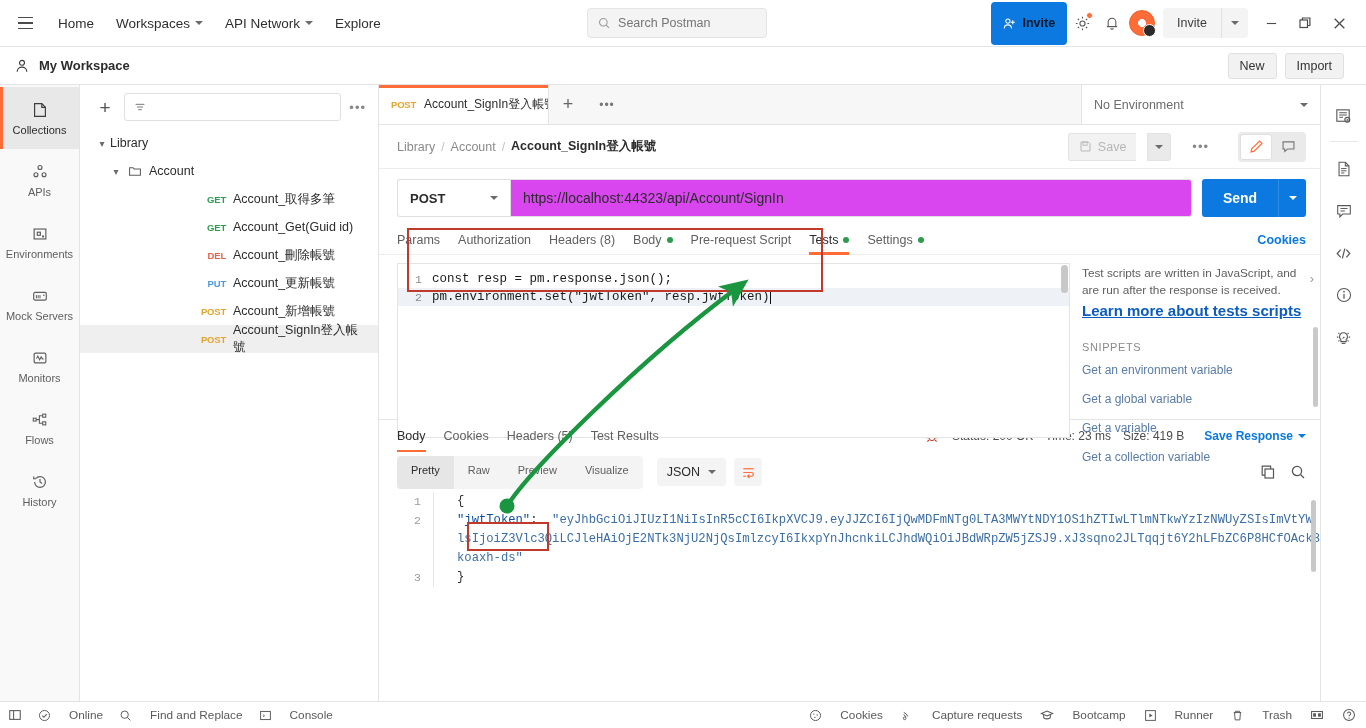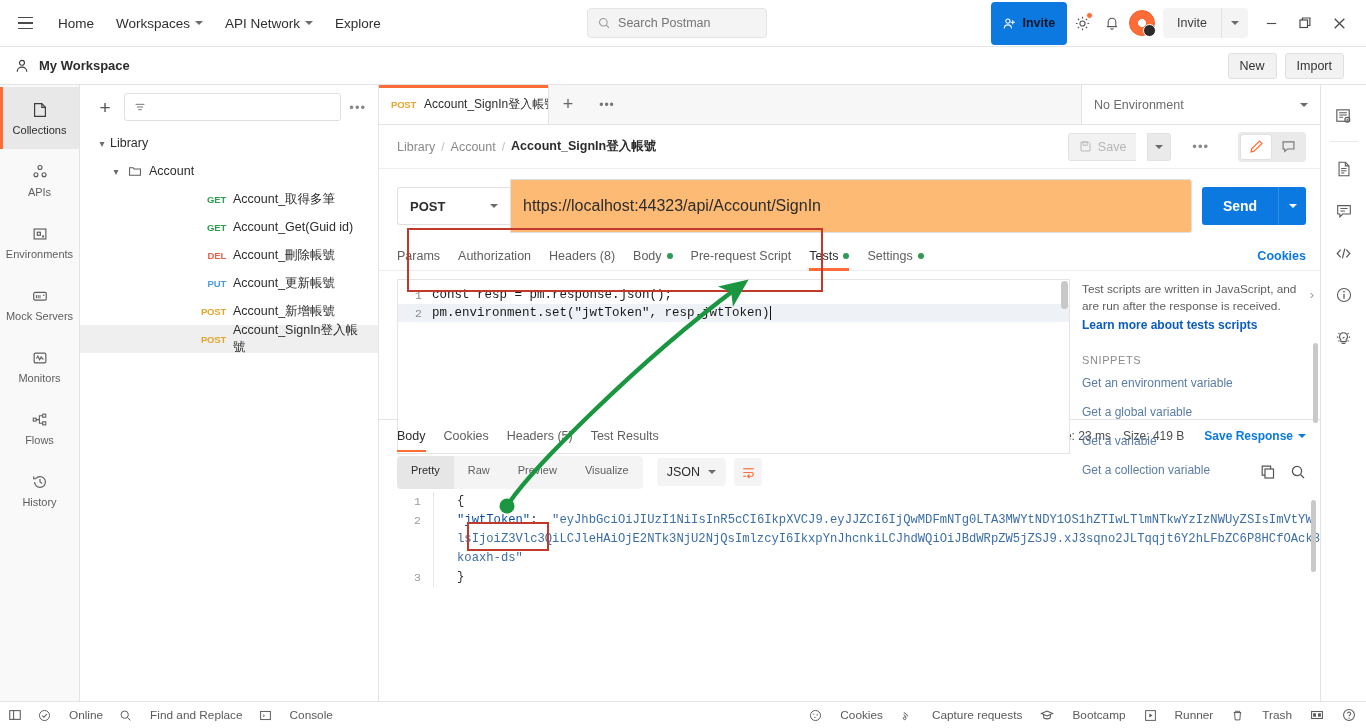--- a/index.html
+++ b/index.html
@@ -122,23 +122,23 @@
     border-radius: 0 3px 3px 0; display: flex; align-items: center; justify-content: center; cursor: pointer; }
   .seg { display: flex; background: #eaeaea; border-radius: 4px; padding: 2px; margin-left: 8px; }
   .seg .s { width: 32px; height: 26px; display: flex; align-items: center; justify-content: center;
     border-radius: 3px; cursor: pointer; }
   .seg .s.on { background: #fff; border: 1px solid #e0e0e0; }
 
   .urlbar { padding: 10px 14px 8px 18px; display: flex; gap: 10px; align-items: center; }
   .method-sel { width: 113px; height: 38px; border: 1px solid #e0e0e0; border-right: 0;
     border-radius: 3px 0 0 3px; display: flex; align-items: center; justify-content: space-between;
     padding: 0 12px; font-size: 13px; font-weight: bold; cursor: pointer; background: #fff; }
-  .url-input { flex: 1; height: 54px; border: 1px solid #e0e0e0; border-radius: 0 3px 3px 0;
-    padding: 0 12px; font-size: 16px; outline: none; font-family: inherit; color: #2c2c2c;
-    background: #fdba74; margin-left: -10px; }
+  .url-input { flex: 1; height: 38px; border: 1px solid #e0e0e0; border-radius: 0 3px 3px 0;
+    padding: 0 12px; font-size: 14px; outline: none; font-family: inherit; color: #2c2c2c;
+    background: #d946ef; margin-left: -10px; }
   .send-wrap { display: flex; }
   .send-btn { background: #0b79e0; color: #fff; border: 0; height: 38px; width: 76px;
     border-radius: 3px 0 0 3px; font-size: 14px; font-weight: bold; cursor: pointer; font-family: inherit; }
   .send-caret { background: #0b79e0; color:#fff; border:0; border-left: 1px solid #2f8ee5; height: 38px; width: 28px;
     border-radius: 0 3px 3px 0; cursor: pointer; display:flex; align-items:center; justify-content:center; }
 
   .reqtabs { display: flex; align-items: center; padding: 0 14px 0 18px; height: 30px;
     gap: 18px; font-size: 12.5px; border-bottom: 1px solid #ededed; }
   .rt { color: #5f5f5f; cursor: pointer; height: 30px; display: flex; align-items: center; gap: 5px;
     position: relative; }
@@ -156,21 +156,21 @@
     font-size: 11.5px; }
   .ctxt { white-space: pre; color: #1a1a1a; }
   .hl-bg { background: #eef2f6; }
   .caret-bar { display:inline-block; width:1px; height:14px; background:#111; vertical-align:-3px; }
   .code-scroll { position: absolute; right: 1px; top: 1px; width: 7px; height: 28px;
     background: #c8c8c8; border-radius: 4px; cursor: pointer; }
 
   .snippets { width: 250px; flex: 0 0 250px; padding: 10px 14px 0 12px; position: relative;
     border-left: 0; }
   .snip-desc { font-size: 11.8px; color: #5e5e5e; line-height: 1.45; }
-  .snip-link { color: #0b5cbf; font-size: 12px; cursor: pointer; font-weight: bold; display: block; margin-top: 3px;}
+  .snip-link { color: #0b5cbf; font-size: 15px; cursor: pointer; font-weight: bold; display: block; margin-top: 3px; text-decoration: underline;}
   .snip-head { font-size: 11px; color: #8a8a8a; letter-spacing: .6px; margin: 22px 0 10px; }
   .snip-item { color: #5a7ca6; font-size: 12px; cursor: pointer; margin-bottom: 15px; }
   .snip-chevron { position: absolute; right: 6px; top: 16px; color: #9a9a9a; cursor: pointer; font-size: 13px; }
   .snip-scroll { position: absolute; right: 2px; top: 72px; width: 5px; height: 80px;
     background: #c9c9c9; border-radius: 3px; cursor: pointer; }
 
   
   .resp { flex: 0 0 282px; border-top: 1px solid #e4e4e4; display: flex; flex-direction: column; min-height:0;}
   .resp-tabs { height: 32px; display: flex; align-items: center; padding: 0 14px 0 18px; gap: 18px;
     font-size: 12.5px; }

